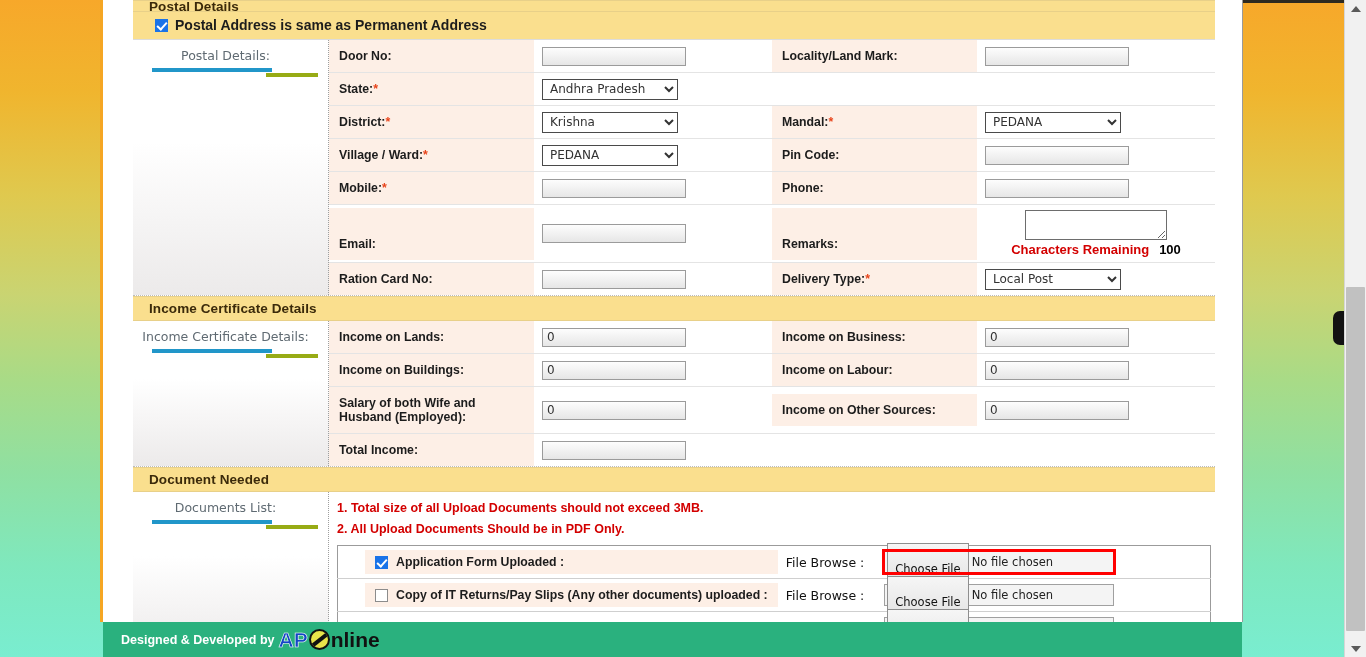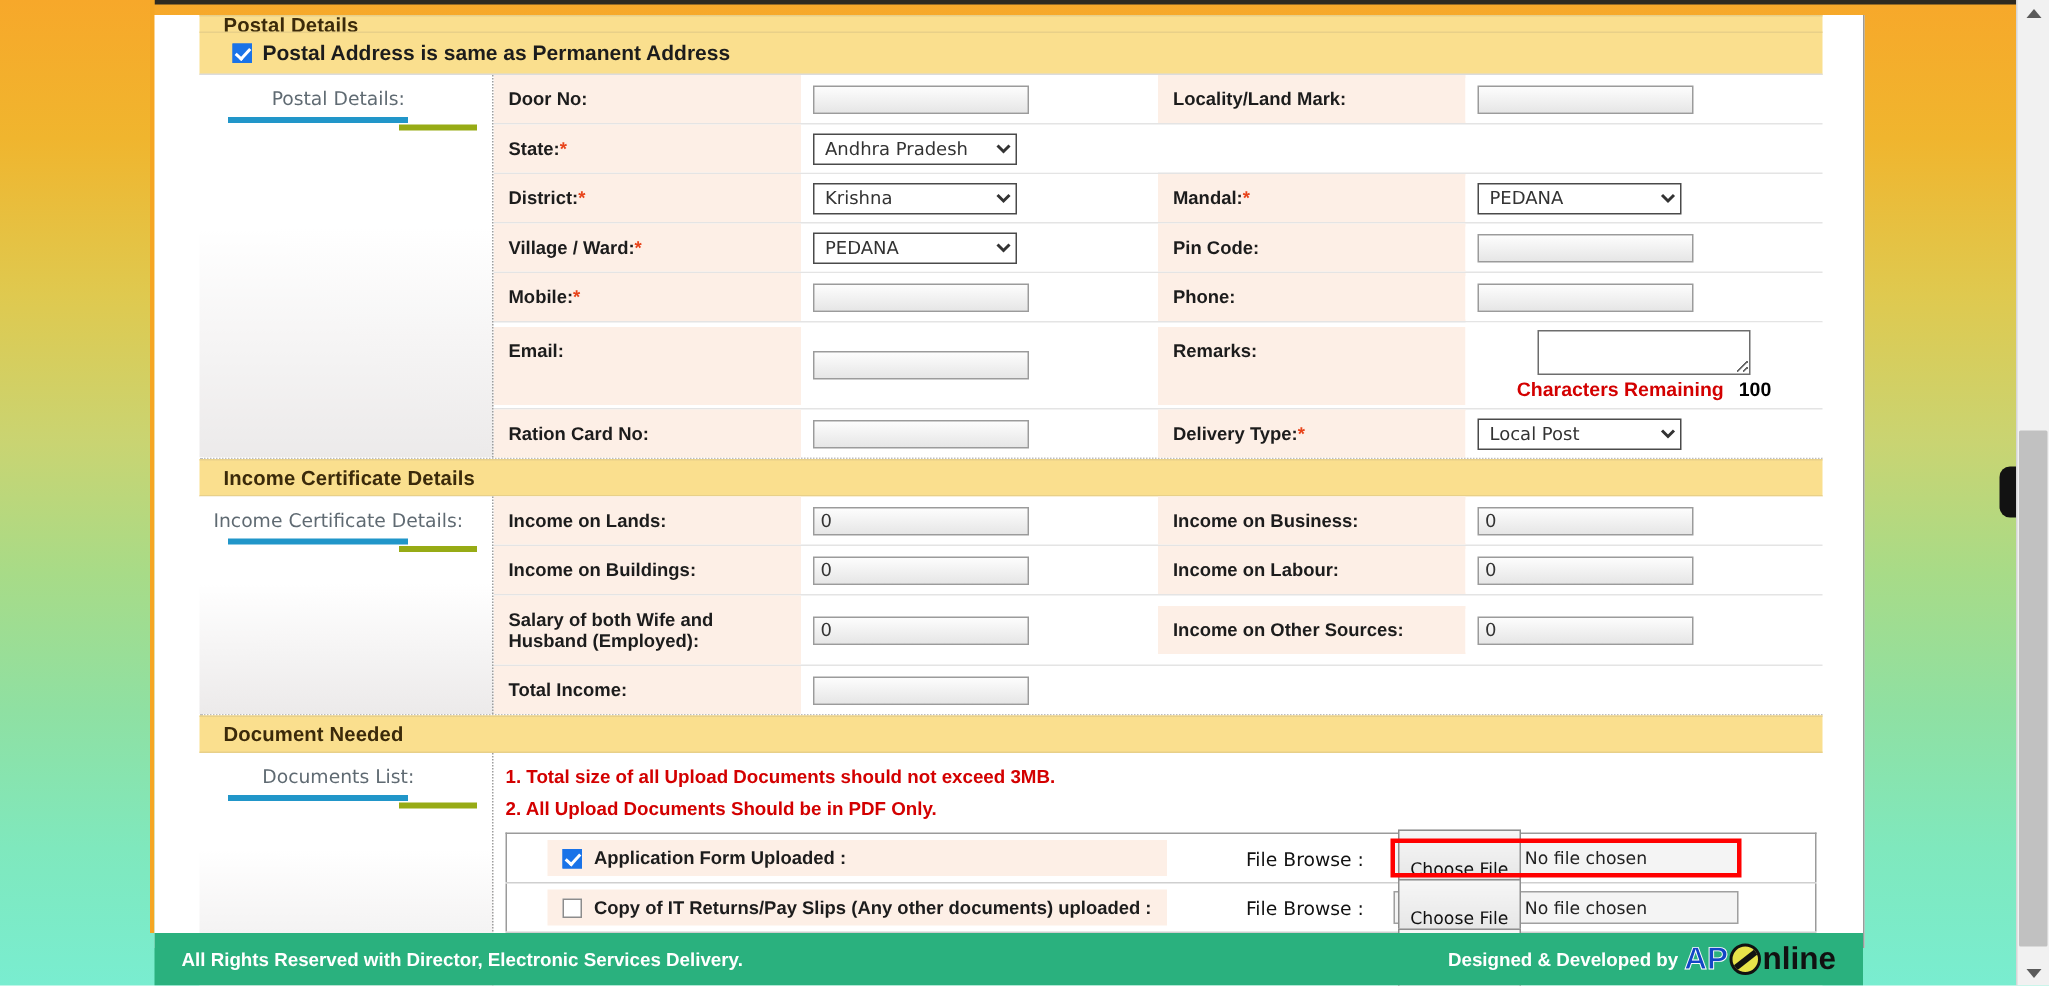--- a/index.html
+++ b/index.html
@@ -4,21 +4,21 @@
 <title>Income Certificate Application</title>
 <style>
   html,body{margin:0;padding:0;}
   body{
     width:1366px;height:657px;overflow:hidden;
     font-family:"Liberation Sans", sans-serif;
     background:linear-gradient(to bottom,#f7a82a 0%,#f0b52e 14%,#dfc94f 30%,#c9d472 45%,#a8db87 58%,#8fe0a2 72%,#7fe8bd 86%,#79edd0 100%);
     position:relative;
   }
   .page-wrap{position:absolute;left:103px;top:0;width:1242px;height:657px;}
-  .content-col{position:absolute;left:0;top:10px;width:1140px;height:622px;background:#ffffff;
+  .content-col{position:absolute;left:0;top:0;width:1140px;height:622px;background:#ffffff;
     border-right:1px solid #9a9a9a;box-sizing:border-box;}
   .form-area{position:absolute;left:30px;top:0;width:1082px;}
 
   
   .section-bar{
     background:#fadf8e;color:#3b2a0a;font-weight:bold;font-size:13.5px;
     padding:4px 0 4px 16px;box-sizing:border-box;
     border-top:1px solid #e8d089;border-bottom:1px solid #e8d089;
     letter-spacing:.1px;
   }
@@ -39,21 +39,21 @@
   }
   .cap-text{font-size:12.5px;color:#5f6a72;font-family:"DejaVu Sans",sans-serif;white-space:nowrap;}
   .bars{margin-top:5px;height:8px;position:relative;}
   .bar-blue{position:absolute;right:46px;top:0;width:120px;height:4px;background:#2196c9;}
   .bar-olive{position:absolute;right:0;top:5px;width:52px;height:4px;background:#97ab15;}
 
   .grid{flex:1;display:flex;flex-wrap:wrap;}
   .cell{display:flex;align-items:center;box-sizing:border-box;border-bottom:1px solid #e4e4e4;}
   .cell .lab{
     background:#fdefe6;color:#1c1c1c;font-weight:bold;font-size:12.3px;
-    padding:9px 8px 9px 10px;box-sizing:border-box;display:flex;align-items:flex-start;
+    padding:9px 8px 9px 10px;box-sizing:border-box;display:flex;align-items:flex-end;
     min-height:29px;
   }
   .cell .fld{background:#ffffff;padding:5px 8px;box-sizing:border-box;display:flex;align-items:center;min-height:29px;}
   .cell.half{width:50%;}
   .lab-a{width:205px;flex:0 0 205px;}
   .fld-a{flex:1;}
   .lab-b{width:205px;flex:0 0 205px;}
   .fld-b{flex:1;}
   .req{color:#e8441b;font-weight:bold;}
 
@@ -79,21 +79,21 @@
   .lab-tall{min-height:41px;}
 
   
   .docs-note{color:#d30000;font-weight:bold;font-size:12.5px;line-height:19px;margin:7px 0 6px 8px;}
   .doc-table{margin:0 0 8px 8px;border:1px solid #9b9b9b;border-collapse:collapse;width:874px;background:#fff;}
   .doc-table td{border-bottom:1px solid #cfcfcf;padding:0;vertical-align:middle;}
   .doc-table tr:last-child td{border-bottom:none;}
   .doc-name{background:#fdefe6;padding:5px 10px;font-weight:bold;font-size:12.3px;color:#1c1c1c;
     display:flex;align-items:center;gap:8px;white-space:nowrap;margin-left:27px;}
   .doc-browse{padding:5px 6px 5px 8px;font-size:12.5px;color:#111;font-family:"DejaVu Sans",sans-serif;
-    display:flex;align-items:center;gap:20px;white-space:nowrap;justify-content:center;}
+    display:flex;align-items:center;gap:20px;white-space:nowrap;}
   .filectl{display:inline-flex;align-items:center;border:1px solid #a0a0a0;background:#f4f4f4;height:20px;}
   .filectl .btn{
     border:1px solid #8e8e8e;background:linear-gradient(to bottom,#f6f6f6,#dedede);
     font-size:11.5px;font-family:"DejaVu Sans",sans-serif;color:#111;padding:18px 7px;margin:14px 3px 1px 2px;white-space:nowrap;
   }
   .filectl .nofile{font-size:11.5px;color:#222;padding-right:60px;font-family:"DejaVu Sans",sans-serif;}
   .hl-box{outline:3px solid #ff0000;outline-offset:-1px;}
 
   
   .cbx{width:13px;height:13px;border:1px solid #8c8c8c;background:#fff;display:inline-block;
@@ -437,21 +437,20 @@
       </div>
 
       <div class="pay-row">
         
       </div>
 
     </div>
   </div>
 
   <div class="footer">
-    <div class="left">All Rights Reserved with Director, Electronic Services Delivery.</div>
     <div class="right">
       <span class="byline">Designed &amp; Developed by</span>
       <span class="logo">
         <span class="ap">AP</span>
           <span class="o-ring"></span>
           <span class="nline">nline</span>
       </span>
     </div>
   </div>
 </div>

